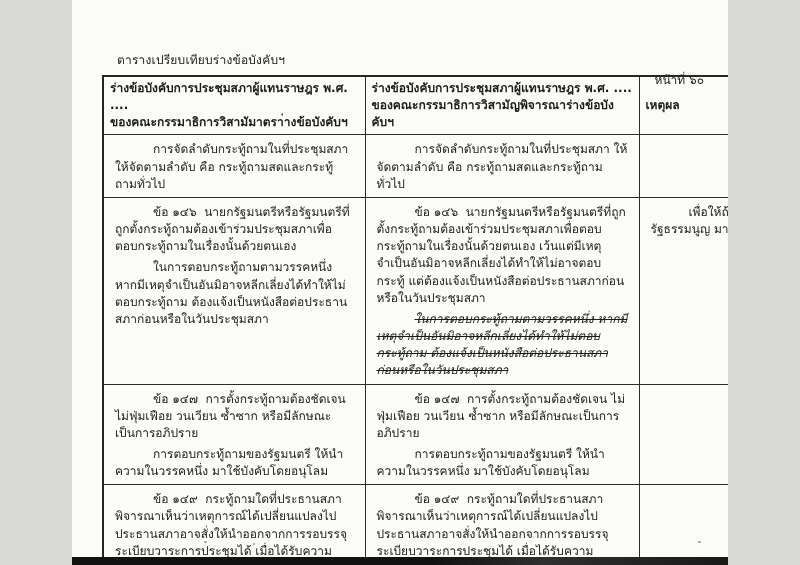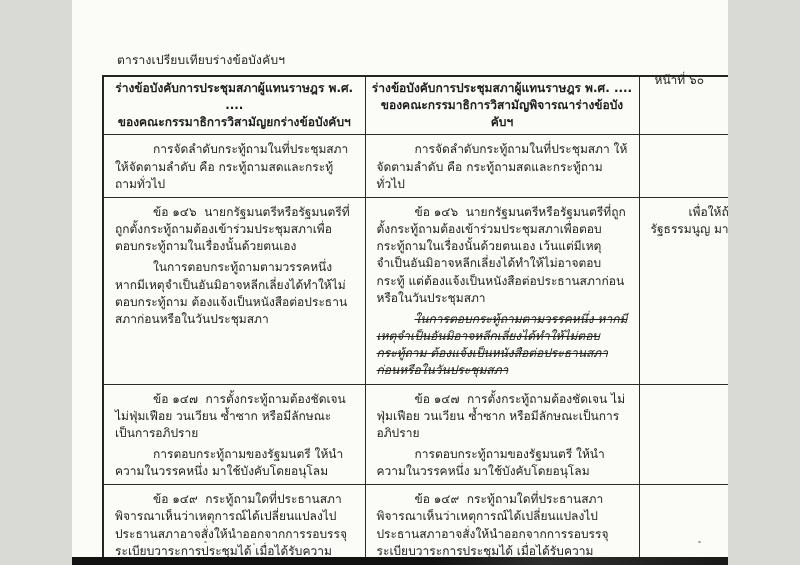--- a/index.html
+++ b/index.html
@@ -23,21 +23,21 @@
     border:2px solid #242424;
   }
   table.cmp th, table.cmp td {
     border:1px solid #2b2b2b;
     vertical-align:top;
     font-size:12px;
     line-height:1.43;
   }
   table.cmp thead tr { height:43px; }
   table.cmp th {
-    font-weight:bold; text-align:center; vertical-align:middle;
+    font-weight:bold; text-align:left; vertical-align:middle;
     padding:3px 6px;
   }
   table.cmp td { padding:2px 7px 0 7px; }
   .par { margin:4px; white-space:pre-wrap; }
   .par.indent { text-indent:38px; }
   .seg-normal { }
   .seg-underline { text-underline-offset:2px; }
   .seg-strike { text-decoration:line-through; font-style:italic; }
   .bottom-bar {
     position:absolute; left:0; right:0; bottom:0; height:8px;
@@ -59,21 +59,21 @@
   <table class="cmp">
     <colgroup>
       <col style="width:262px">
       <col style="width:274px">
       <col style="width:221px">
     </colgroup>
     <thead>
       <tr>
         <th>
           <div>ร่างข้อบังคับการประชุมสภาผู้แทนราษฎร พ.ศ. ....</div>
-          <div>ของคณะกรรมาธิการวิสามัญยกร่างข้อบังคับฯ</div>
+          <div>ของคณะกรรมาธิการวิสามัมาตรา่างข้อบังคับฯ</div>
         </th>
         <th>
           <div>ร่างข้อบังคับการประชุมสภาผู้แทนราษฎร พ.ศ. ....</div>
           <div>ของคณะกรรมาธิการวิสามัญพิจารณาร่างข้อบังคับฯ</div>
         </th>
         <th>
           <div>เหตุผล</div>
         </th>
       </tr>
     </thead>

